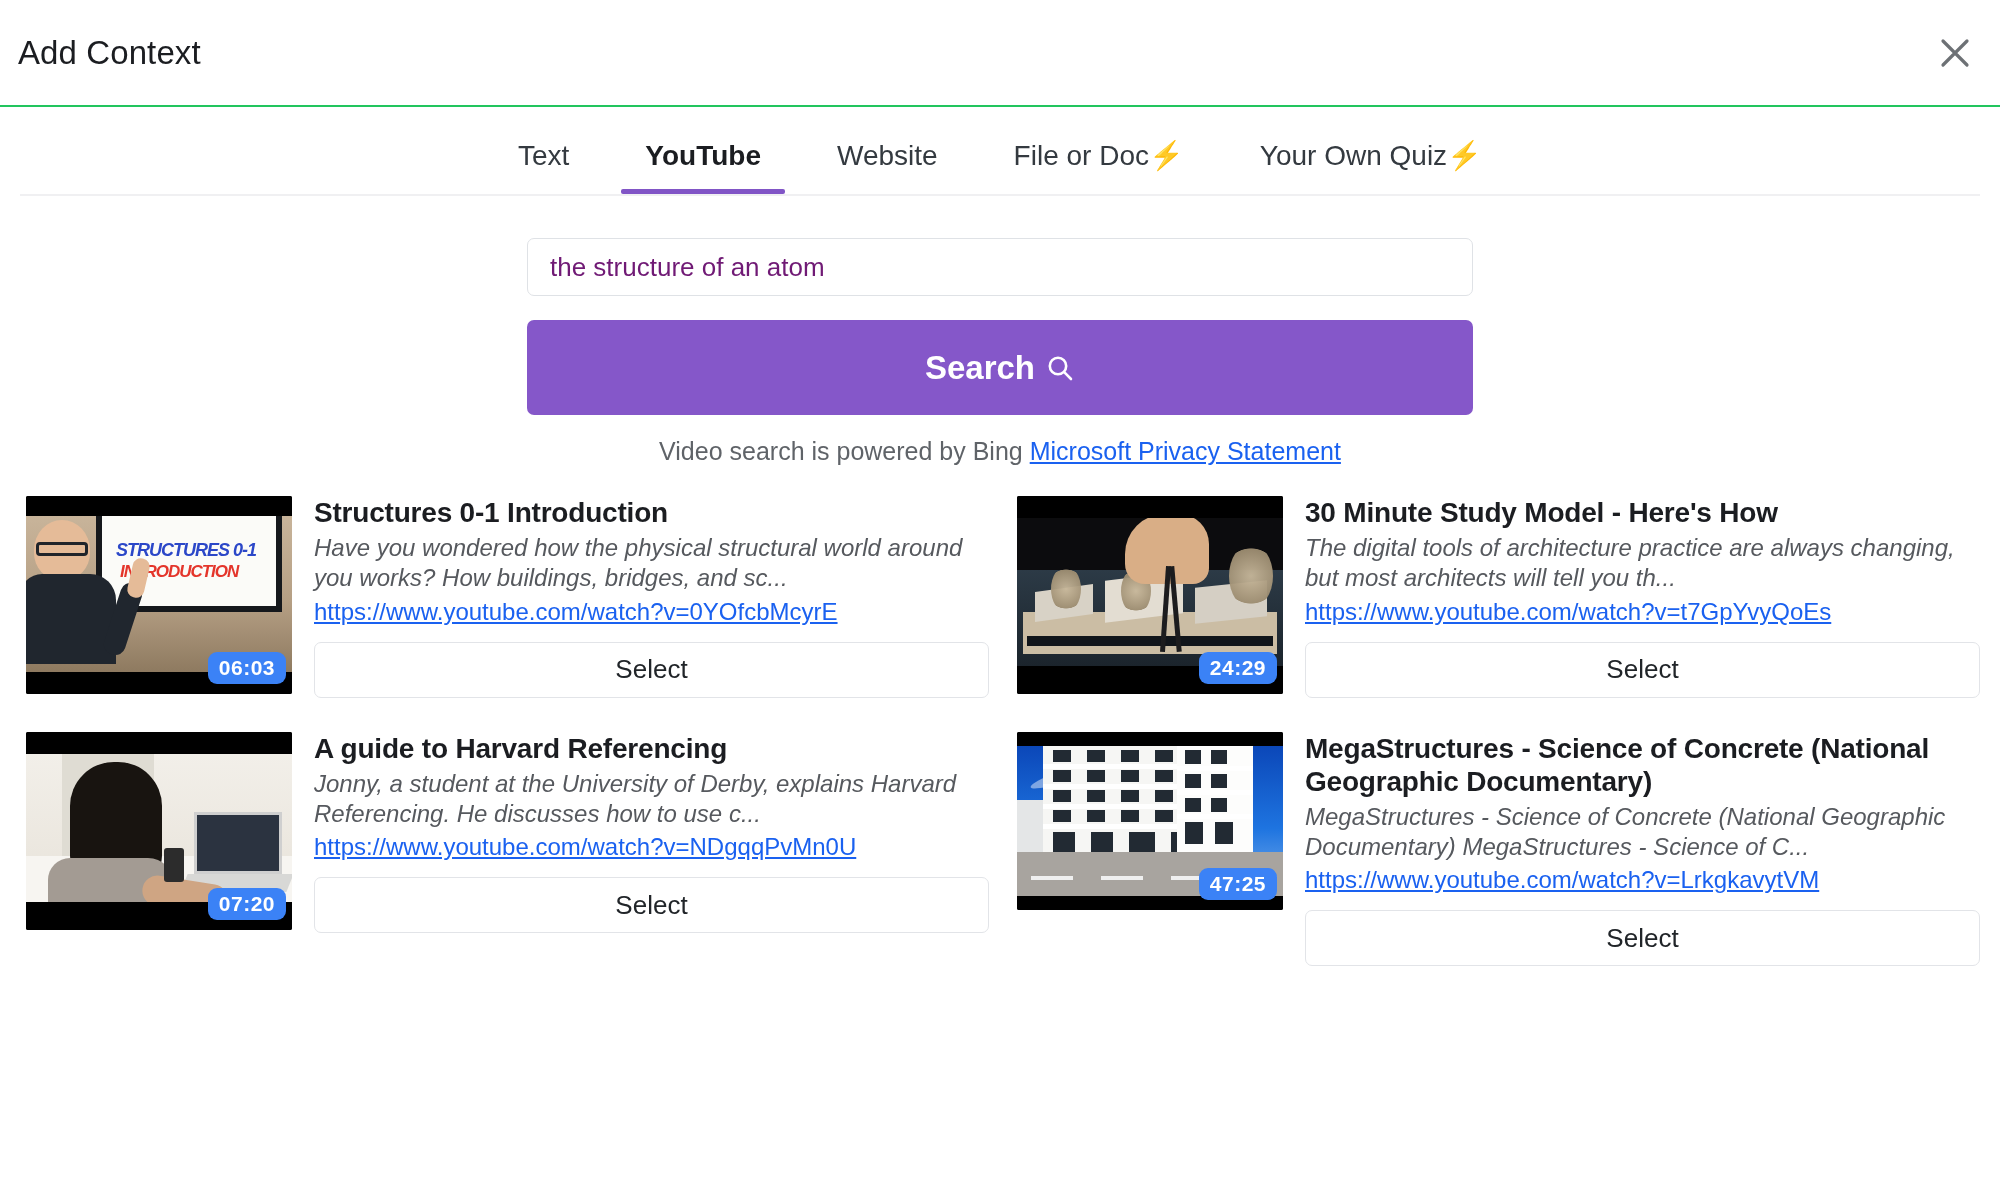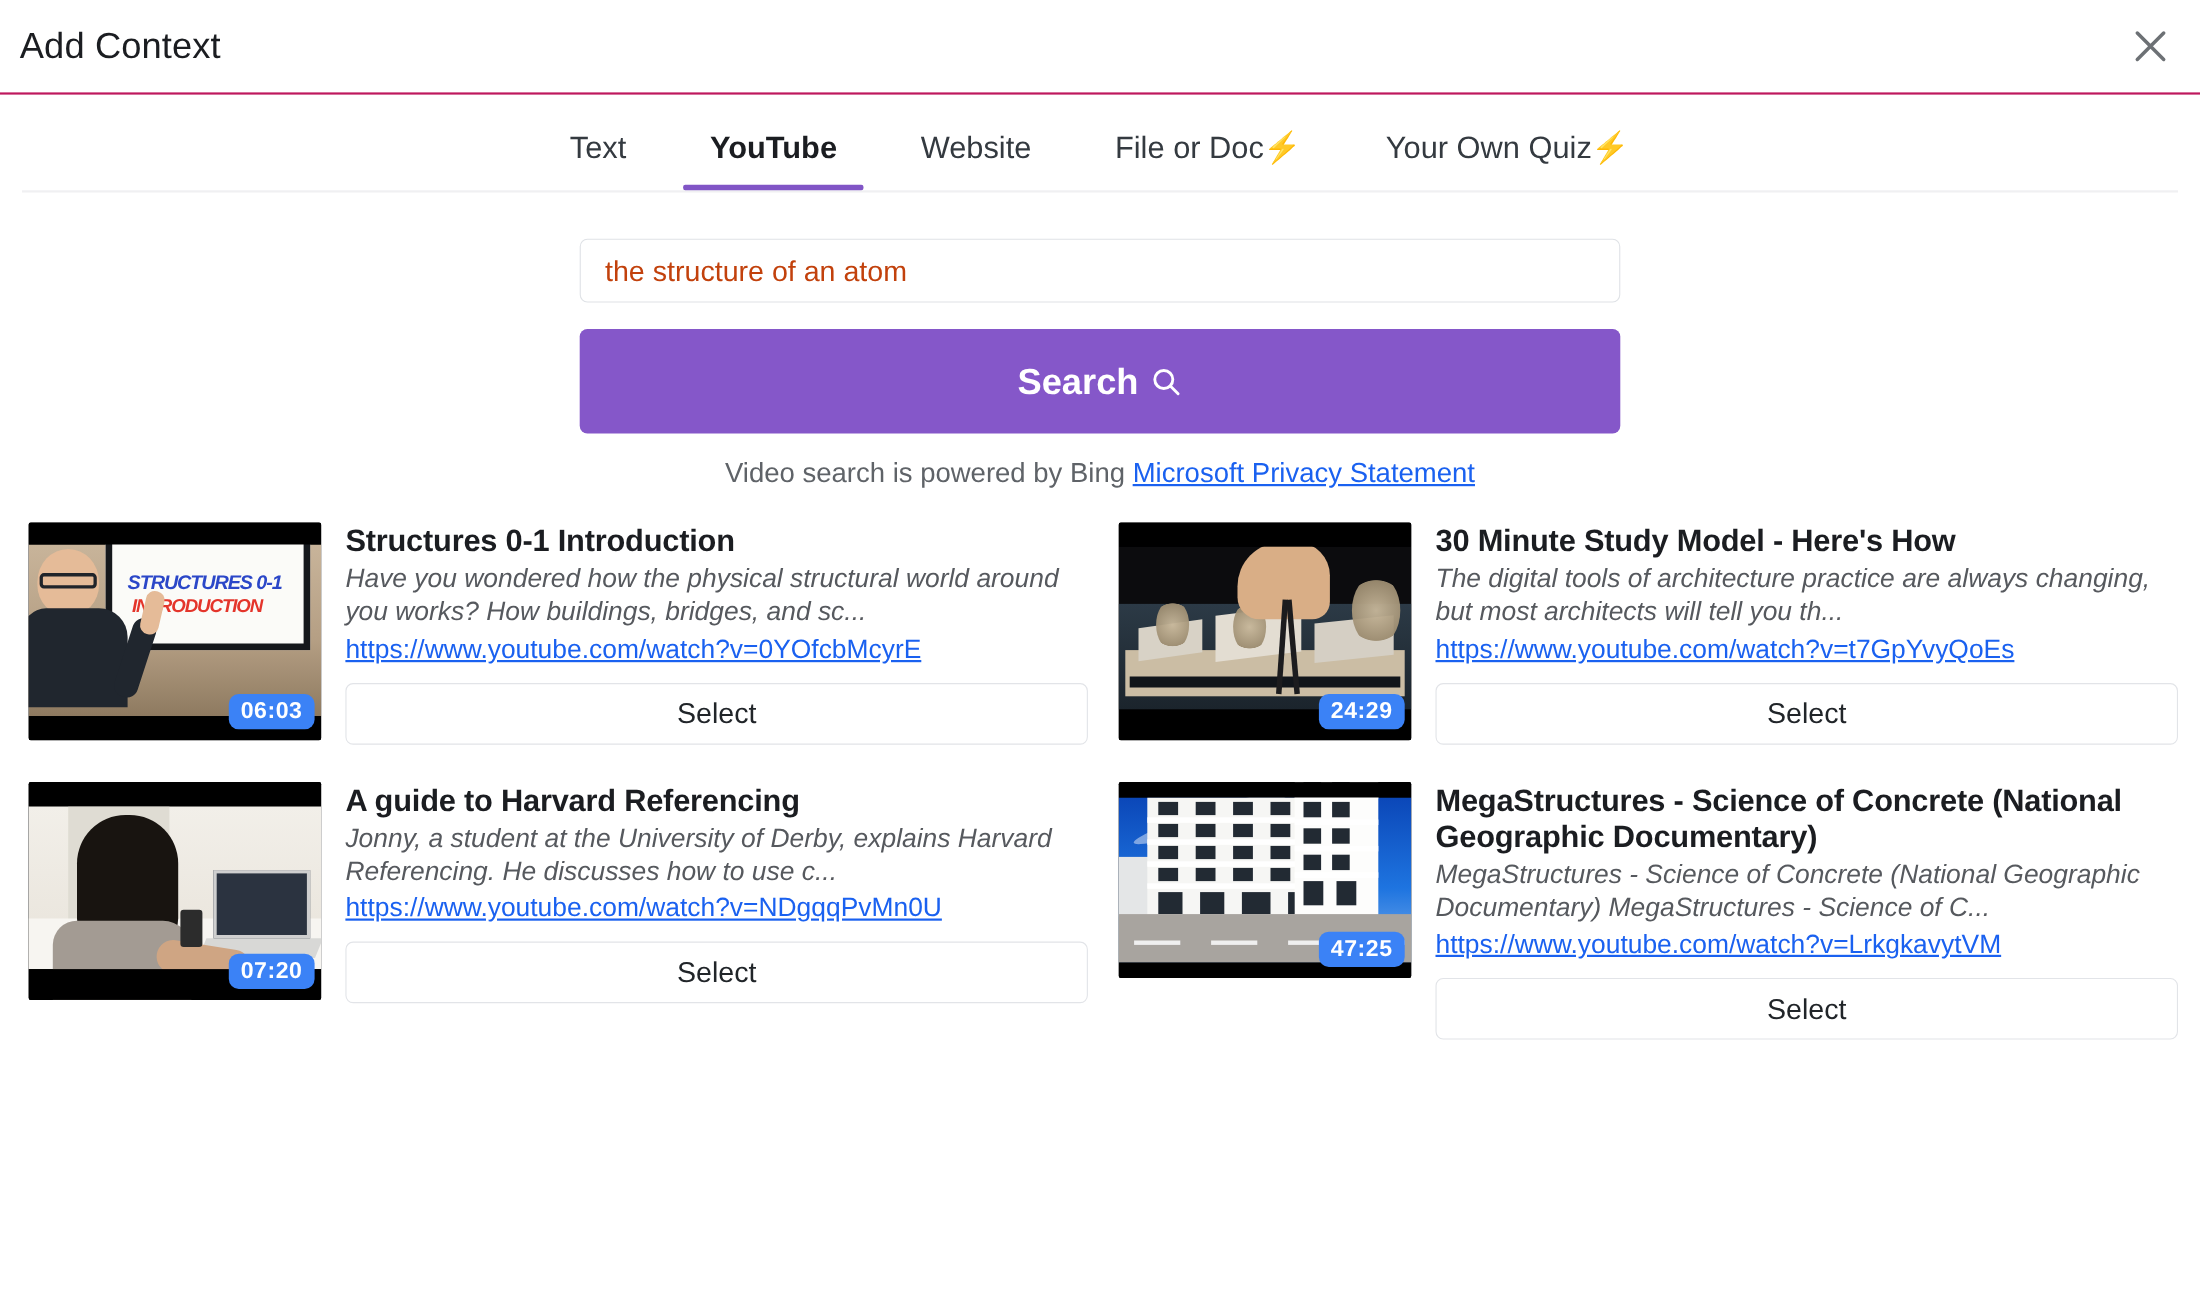--- a/index.html
+++ b/index.html
@@ -6,22 +6,22 @@
   html, body {
     width: 2000px; height: 1189px;
     background: #ffffff;
     font-family: "Liberation Sans", sans-serif;
     overflow: hidden;
   }
 
   
   .modal-header {
     position: relative;
-    height: 86px;
-    border-bottom: 2px solid #be185d;
+    height: 107px;
+    border-bottom: 2px solid #22c55e;
     display: flex; align-items: center;
   }
   .modal-title {
     font-size: 33px;
     color: #1b1d21;
     font-weight: 400;
     padding-left: 18px;
     letter-spacing: .1px;
   }
   .close-btn {
@@ -80,21 +80,21 @@
     display: flex;
     flex-direction: column;
     align-items: center;
     padding-top: 42px;
   }
   .search-input {
     width: 946px; height: 58px;
     border: 1px solid #dfe2e6;
     border-radius: 7px;
     font-size: 26px;
-    color: #c2410c;
+    color: #701a75;
     padding: 0 22px;
     outline: none;
     font-family: "Liberation Sans", sans-serif;
     background: #fff;
   }
   .search-btn {
     margin-top: 24px;
     width: 946px; height: 95px;
     background: #8557c9;
     border: none;

